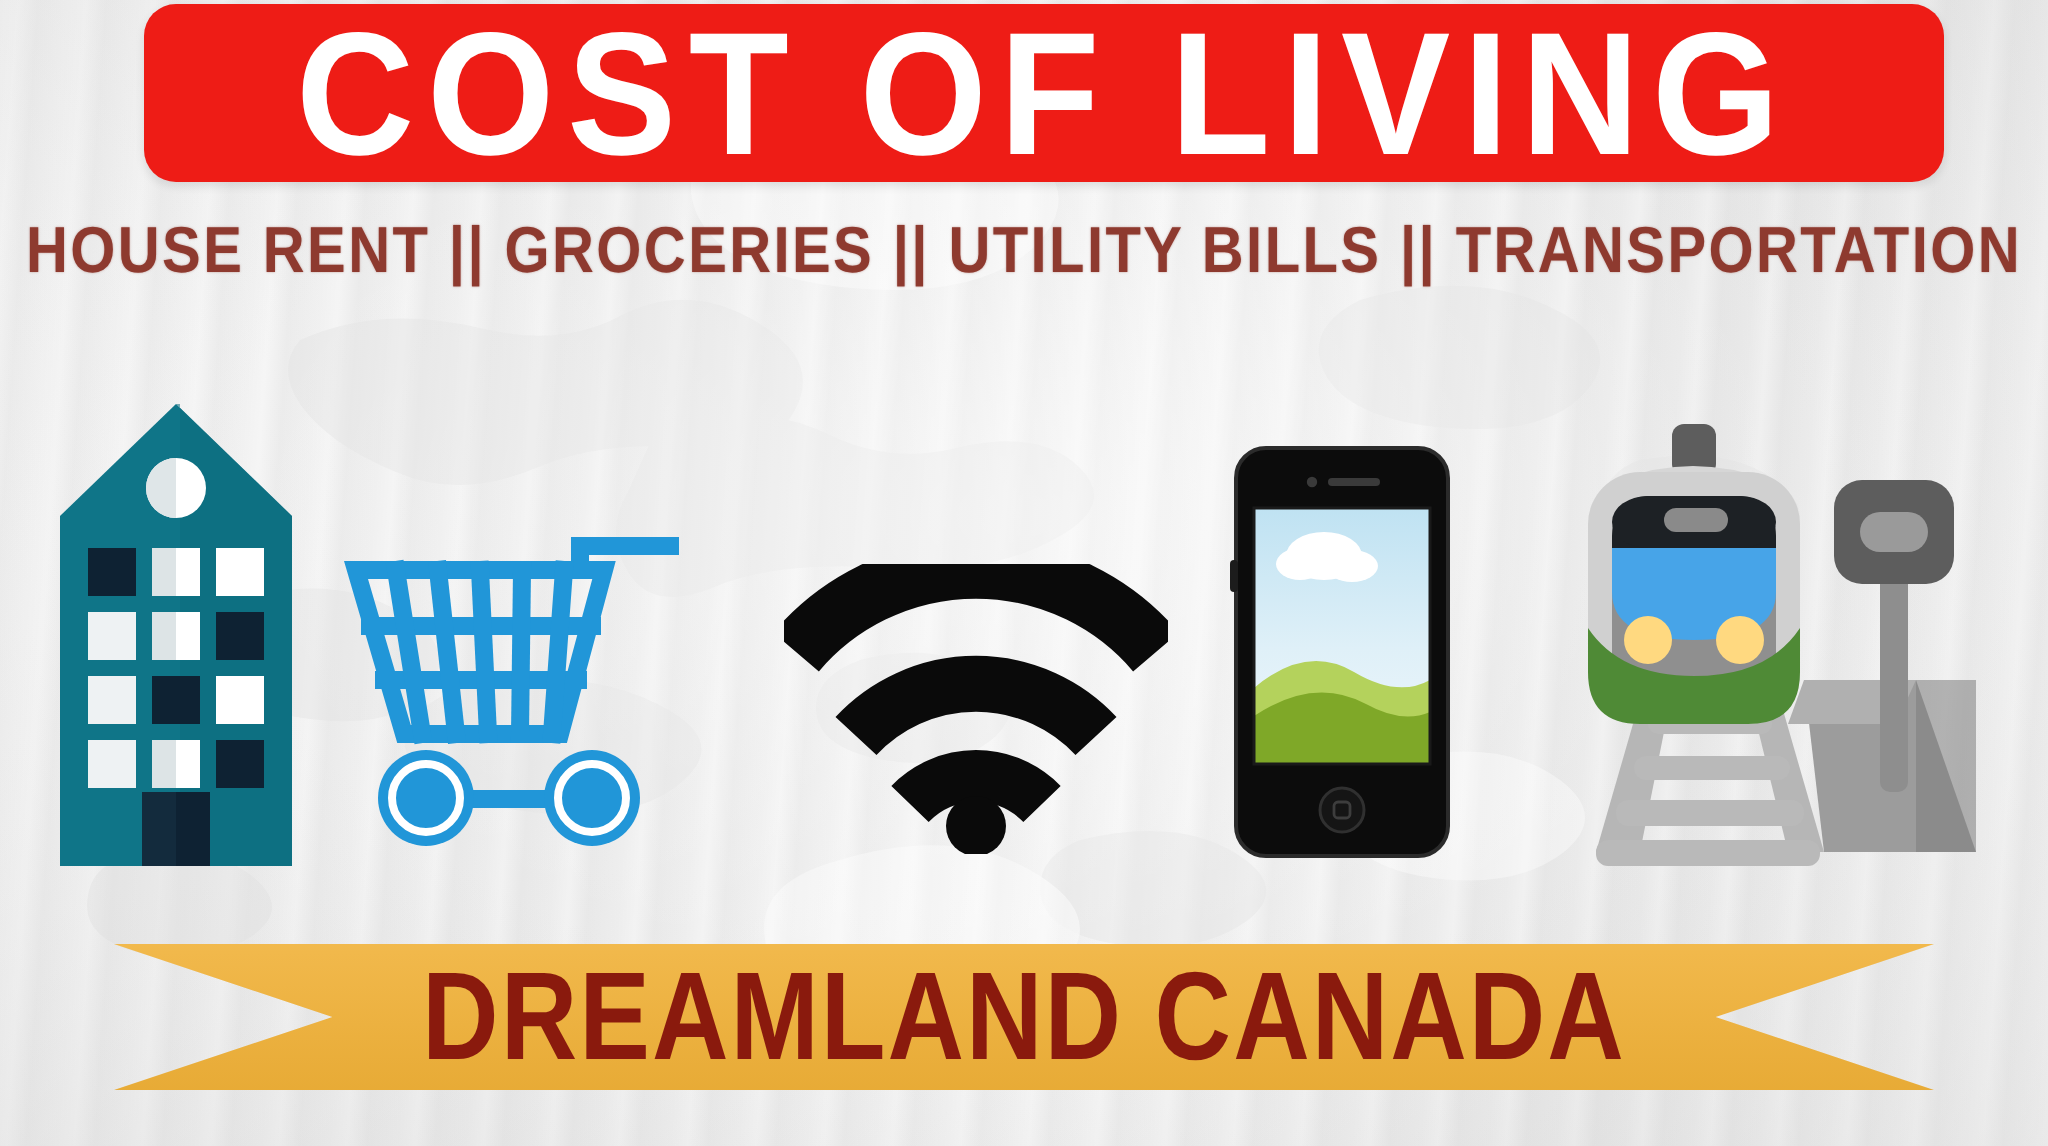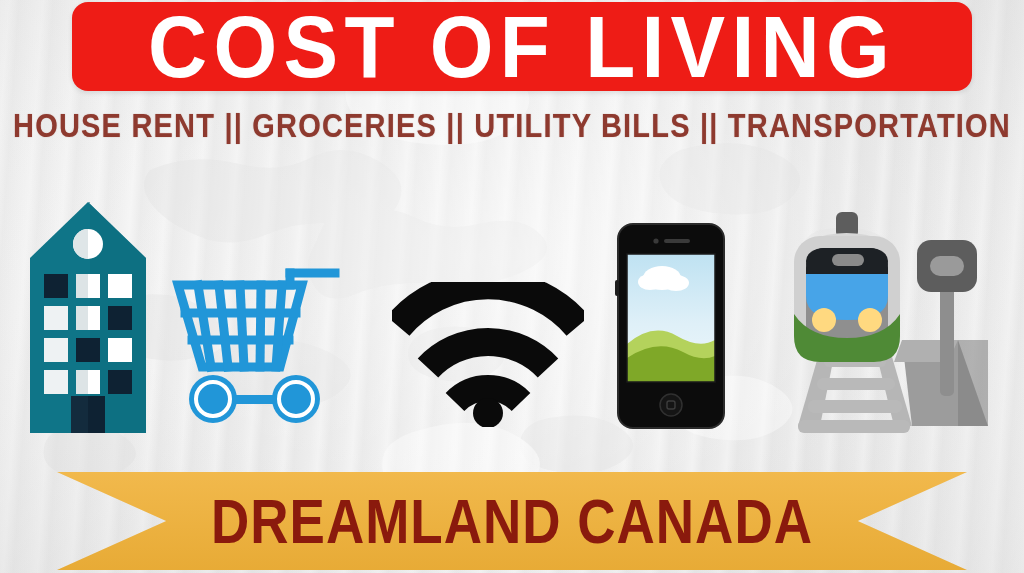--- a/index.html
+++ b/index.html
@@ -110,21 +110,21 @@
   #icon-phone { left: 612px; top: 32px; width: 118px; height: 208px; }
   
   #icon-train { left: 762px; top: 20px; width: 230px; height: 228px; }
 
   
   .ribbon {
     position: absolute;
     left: 57px;
     top: 472px;
     width: 910px;
-    height: 98px;
+    height: 73px;
     background: #f0b138;
     clip-path: polygon(
       0% 0%,
       100% 0%,
       100% 0%,
       88.0% 50%,
       100% 100%,
       100% 100%,
       0% 100%,
       12.0% 50%

